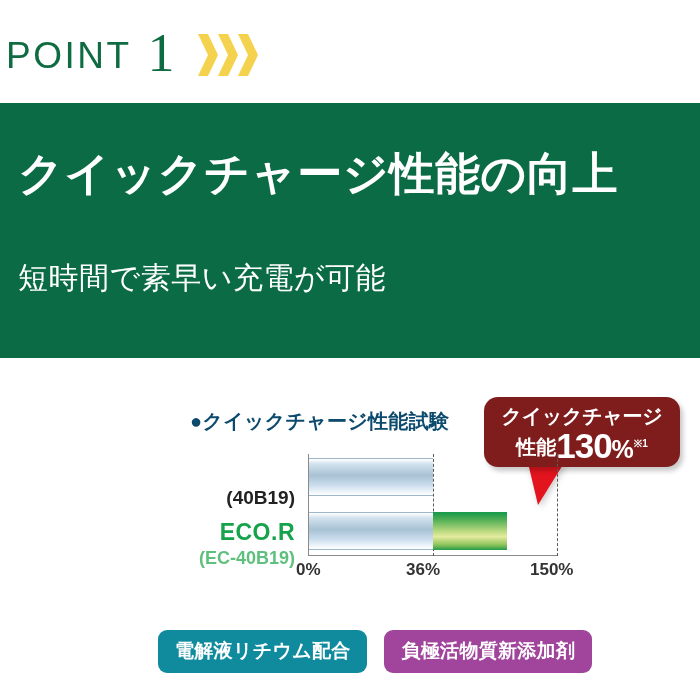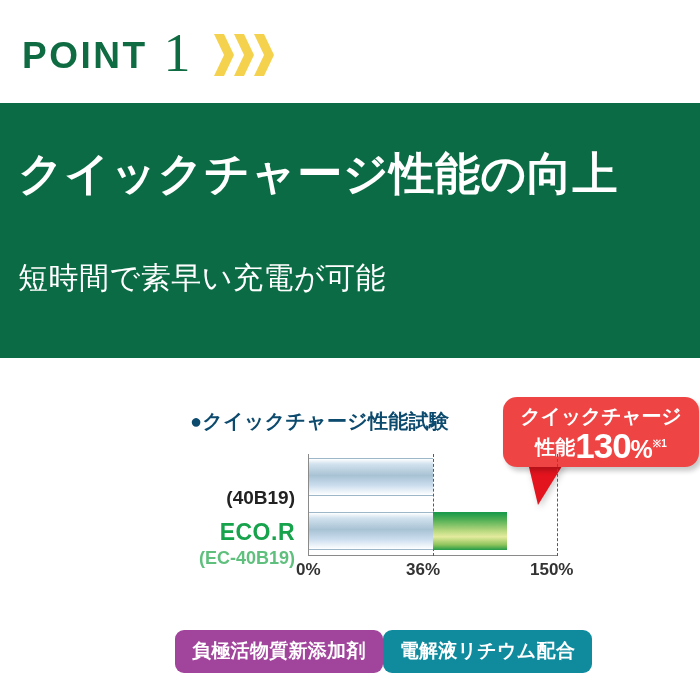--- a/index.html
+++ b/index.html
@@ -25,24 +25,24 @@
   
   .point-header {
     position: absolute;
     left: 0; top: 0;
     width: 700px; height: 103px;
     background: #ffffff;
     display: flex;
     align-items: center;
   }
   .point-word {
-    margin-left: 22px;
+    margin-left: 6px;
     color: #0F6B42;
     font-size: 37px;
-    font-weight: bold;
+    font-weight: normal;
     letter-spacing: 2.5px;
     line-height: 1;
     padding-top: 8px;
     text-align: center;
   }
   .point-num {
     color: #0F6B42;
     font-size: 54px;
     font-weight: normal;
     line-height: 1;
@@ -109,24 +109,23 @@
     white-space: nowrap;
   }
 
   
   .balloon {
     position: absolute;
     left: 484px;
     top: 39px;
     width: 196px;
     height: 70px;
-    background: #ef4444;
+    background: #7f1d1d;
     border-radius: 14px;
     box-shadow: 3px 4px 5px rgba(0,0,0,0.22);
-    margin-left: 19px;
   }
   .balloon-l1 {
     position: absolute;
     left: 0; right: 0;
     top: 6px;
     text-align: center;
     color: #ffffff;
     font-size: 20px;
     font-weight: bold;
     letter-spacing: -0.3px;
@@ -354,18 +353,18 @@
 
       <div class="bar bar-blue row2"></div>
       <div class="bar bar-green row2"></div>
     </div>
 
     <div class="xtick" style="left:296px;">0%</div>
     <div class="xtick" style="left:406px;">36%</div>
     <div class="xtick" style="left:530px;">150%</div>
 
     <div class="badges">
+      <div class="badge badge-teal">電解液リチウム配合</div>
       <div class="badge badge-purple">負極活物質新添加剤</div>
-      <div class="badge badge-teal">電解液リチウム配合</div>
     </div>
 
   </div>
 </div>
 
 </body></html>

